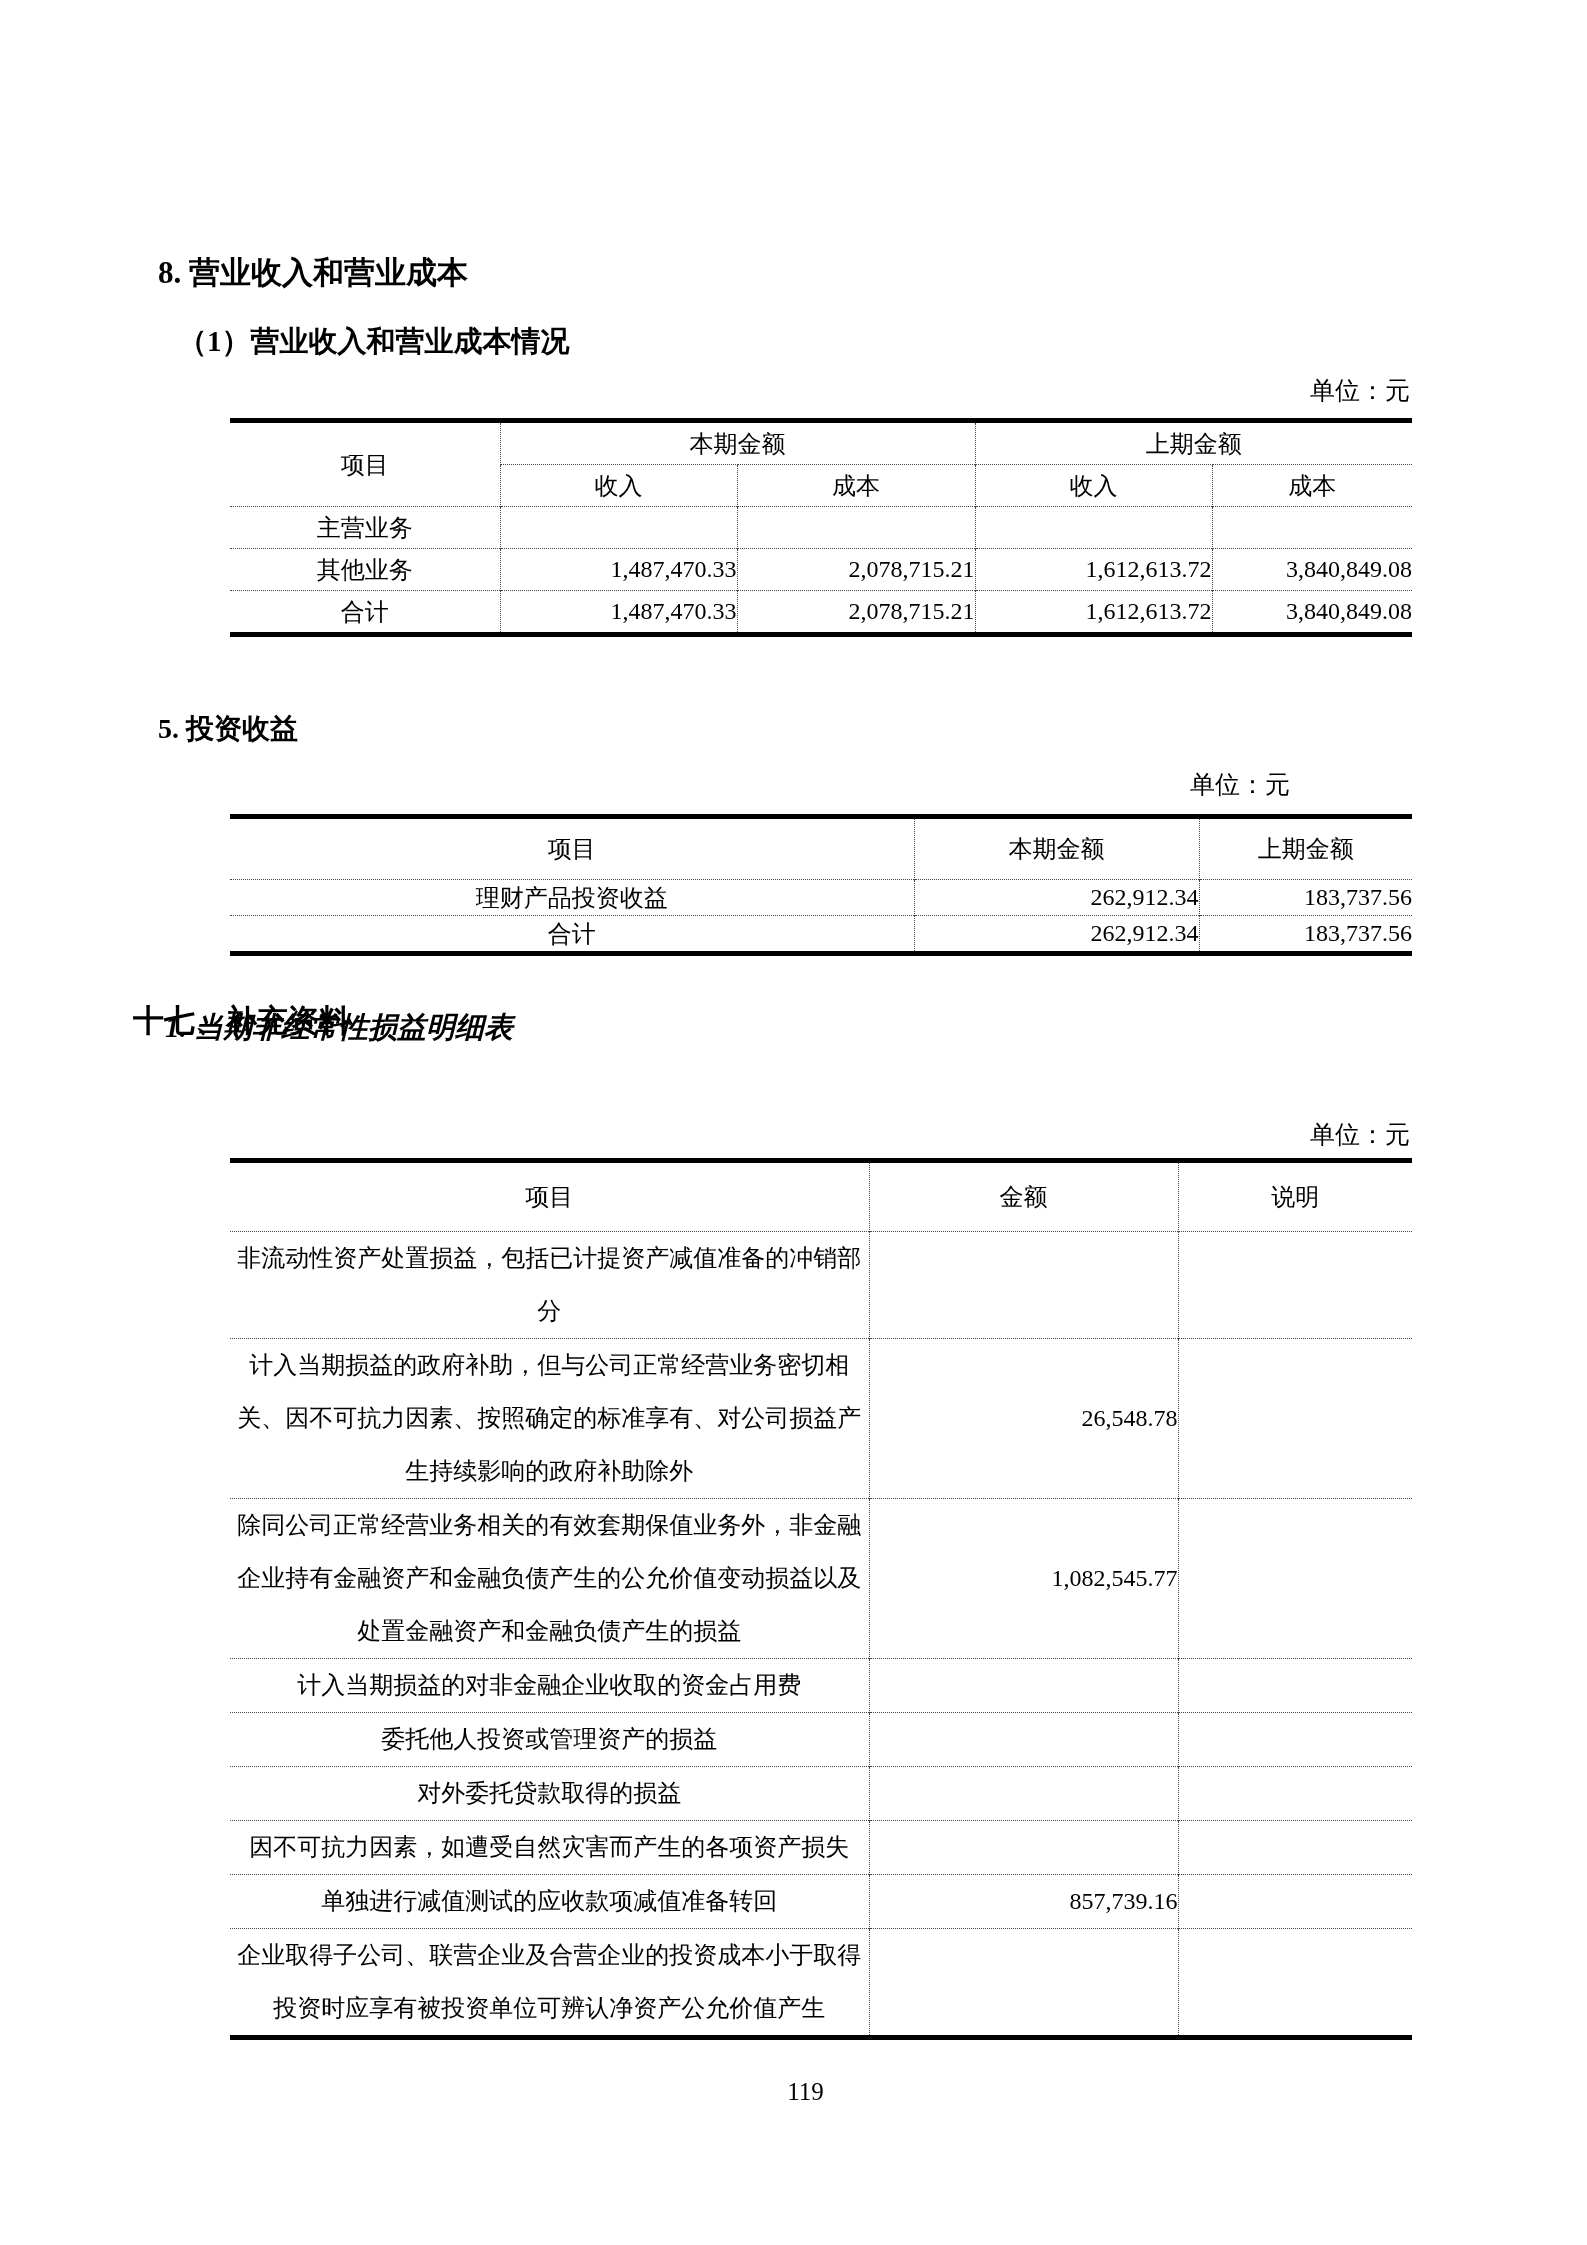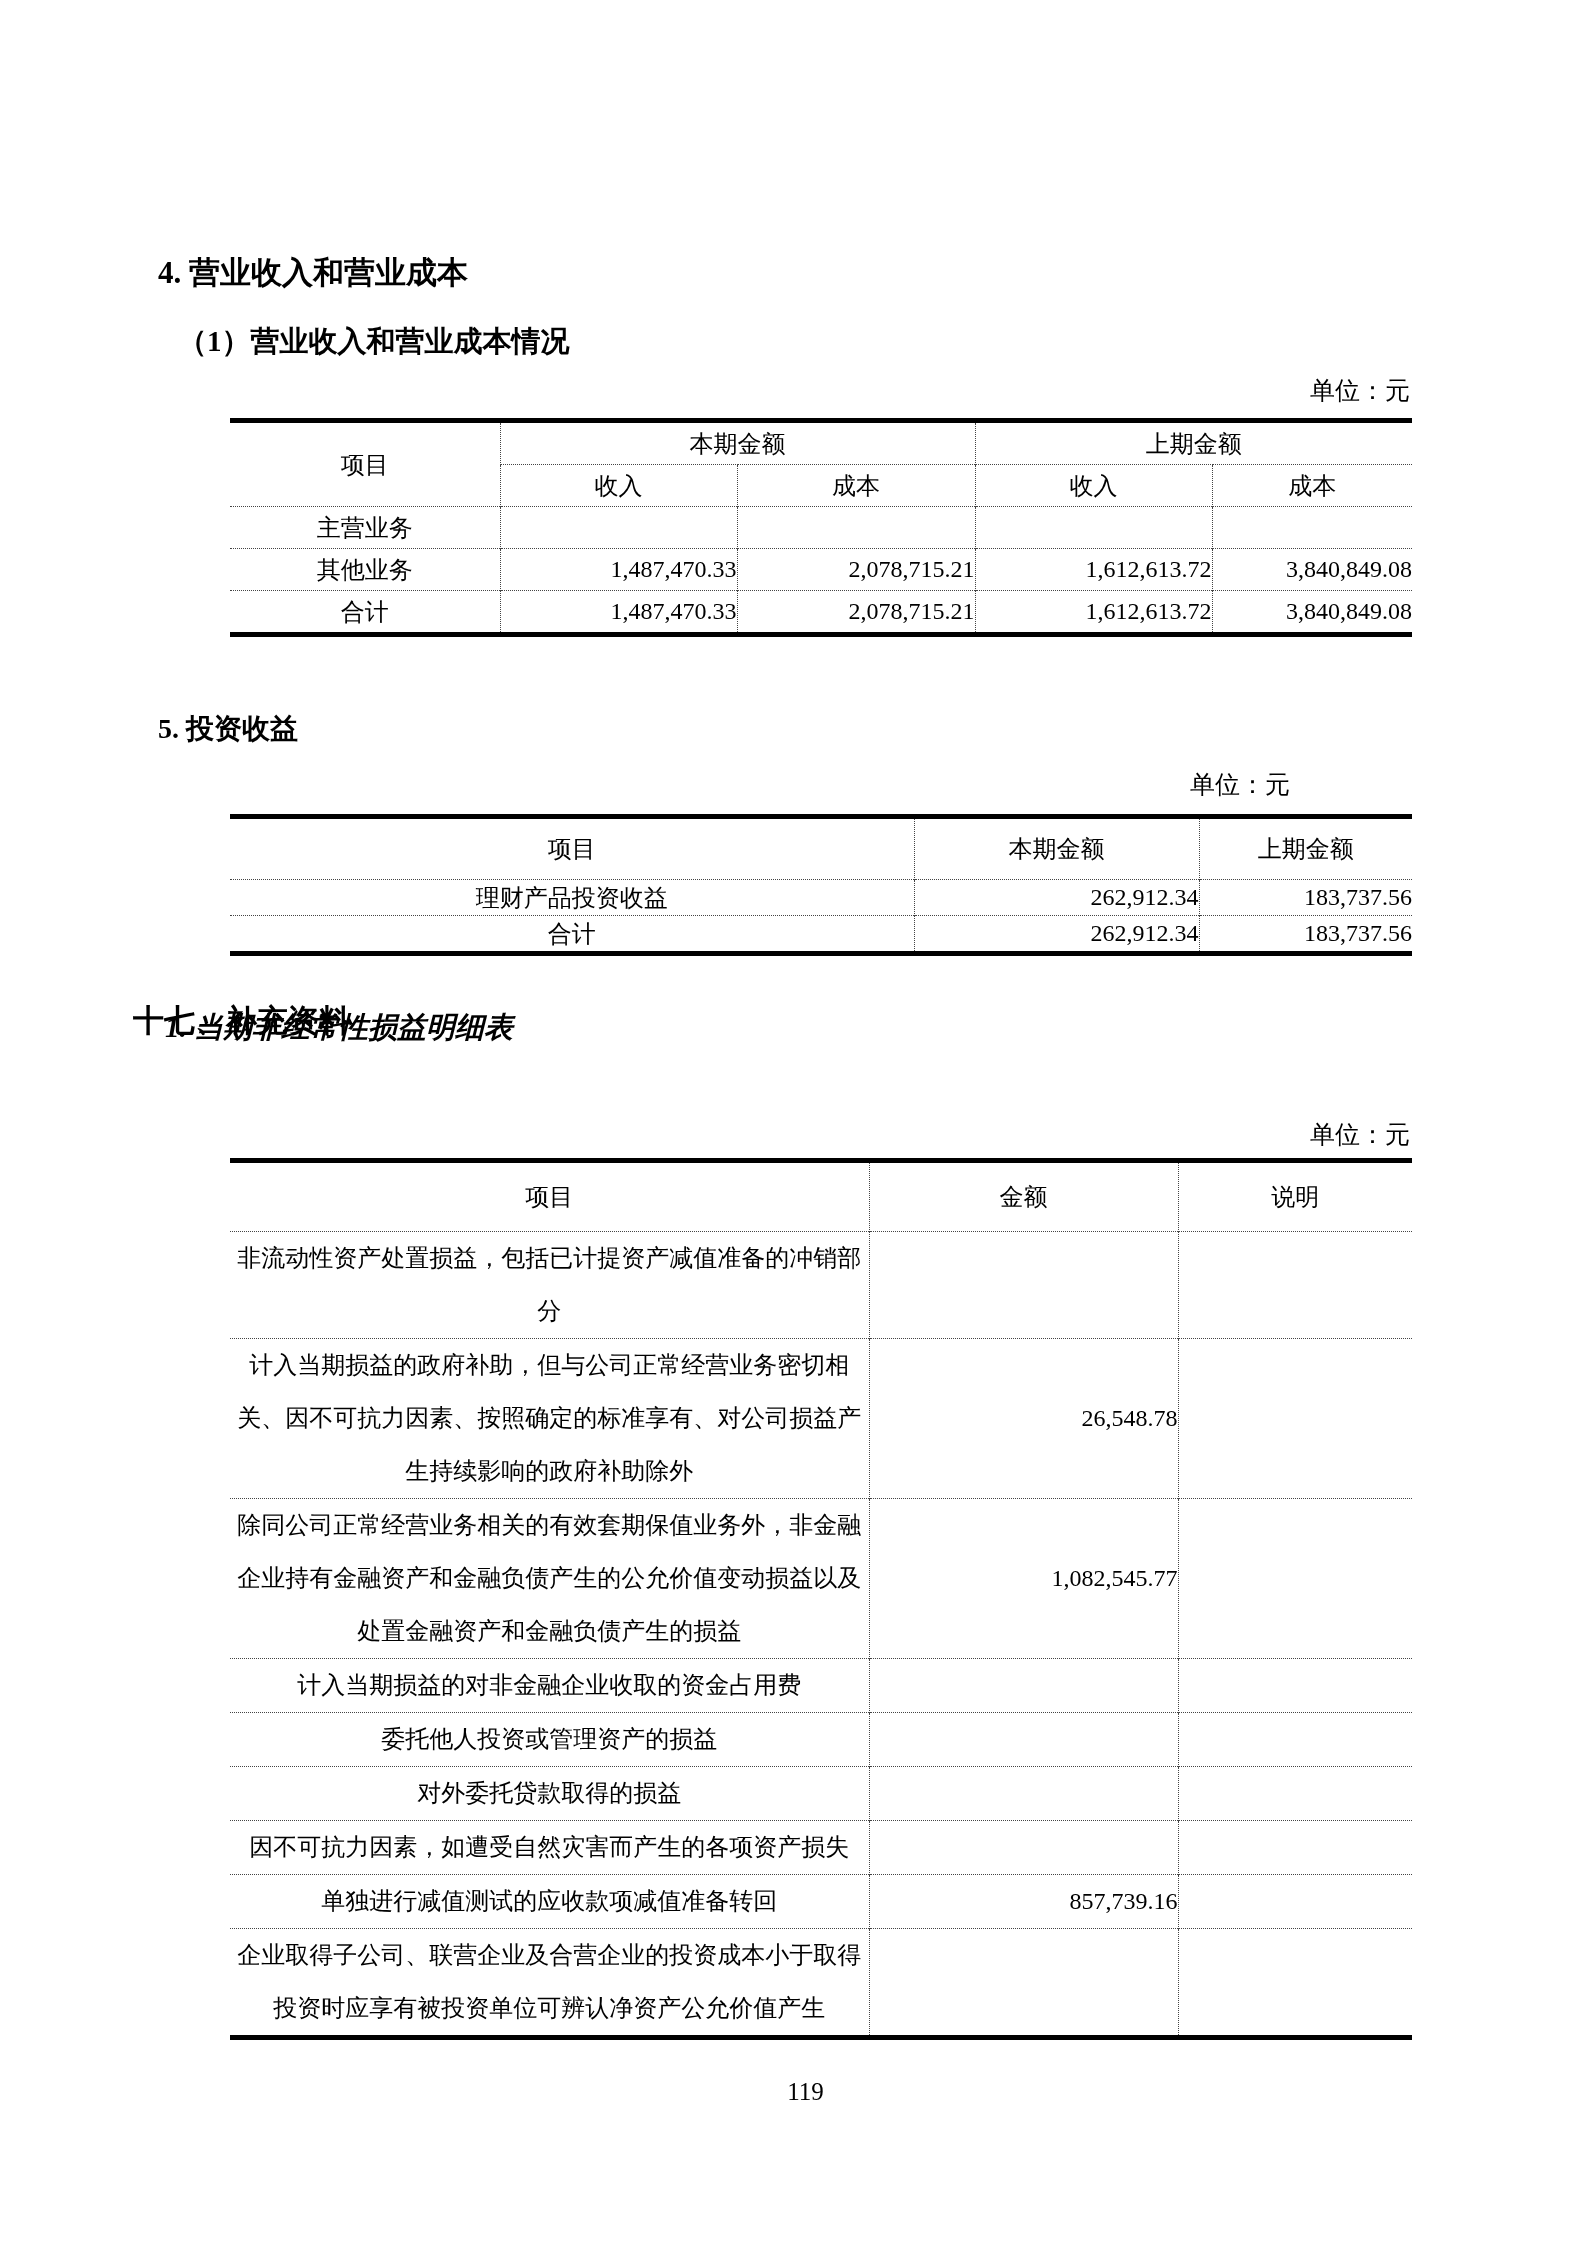--- a/index.html
+++ b/index.html
@@ -48,21 +48,21 @@
   #pagenum{
     position:absolute;top:2078px;left:12px;width:100%;
     text-align:center;font-size:25px;
   }
 </style>
 </head>
 <body>
 
 <div class="page">
 
-  <div class="h-main" style="left:158px;top:252px;">4. 营业收入和营业成本</div>
+  <div class="h-main" style="left:158px;top:252px;">8. 营业收入和营业成本</div>
   <div class="h-sub" style="left:178px;top:322px;">（1）营业收入和营业成本情况</div>
   <div class="unit" style="right:177px;top:374px;">单位：元</div>
 
   <table class="t" id="t1">
     <colgroup>
       <col style="width:270px">
         <col style="width:237px">
         <col style="width:238px">
       <col style="width:237px">
         <col style="width:200px">

